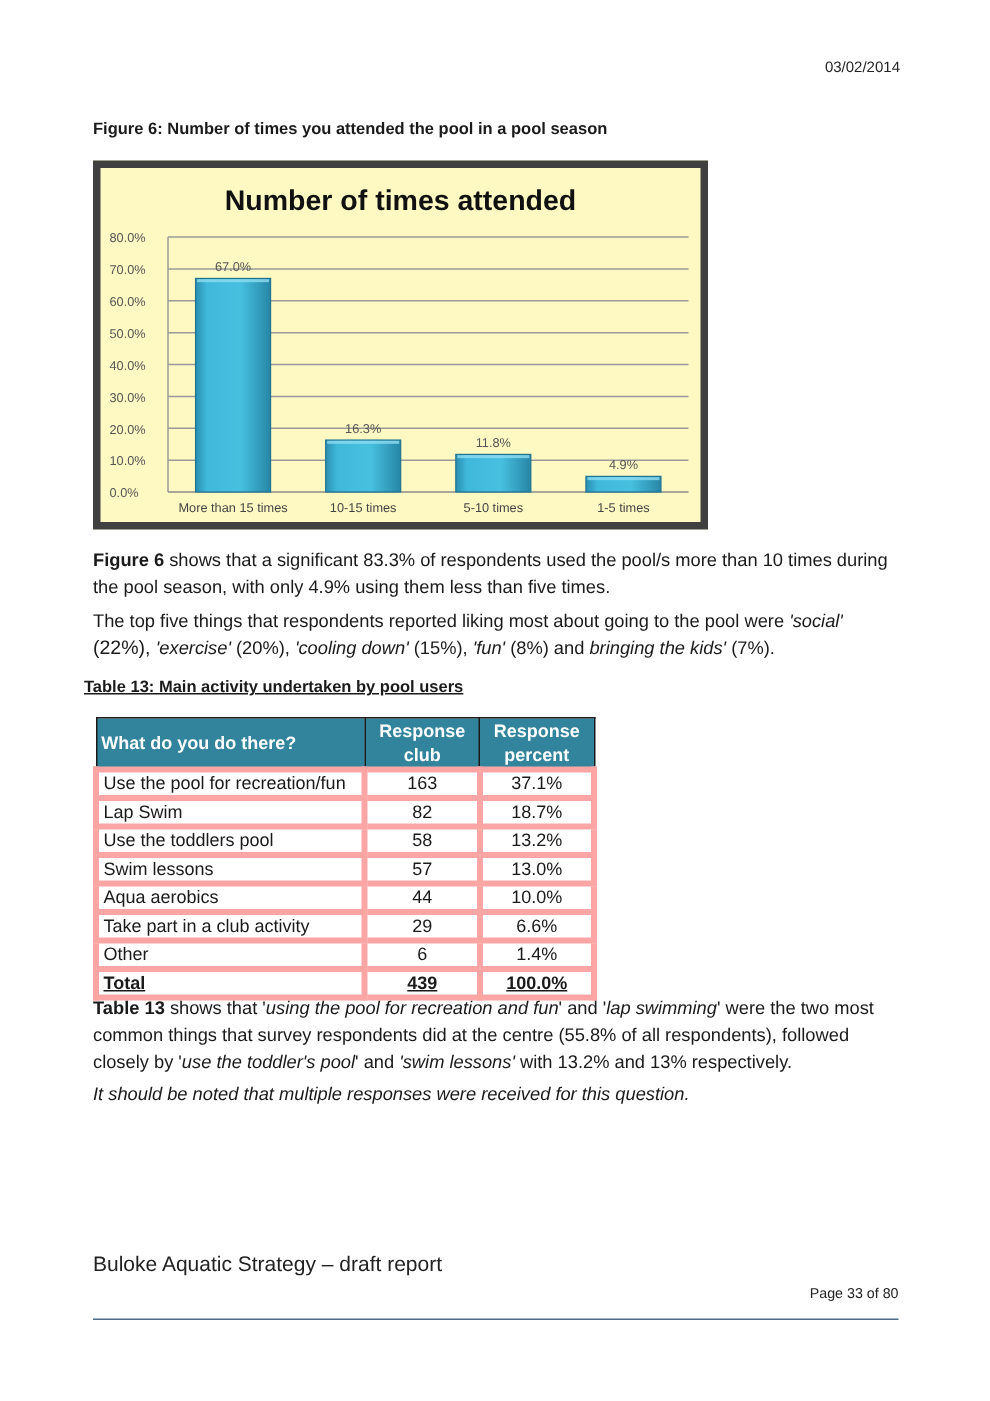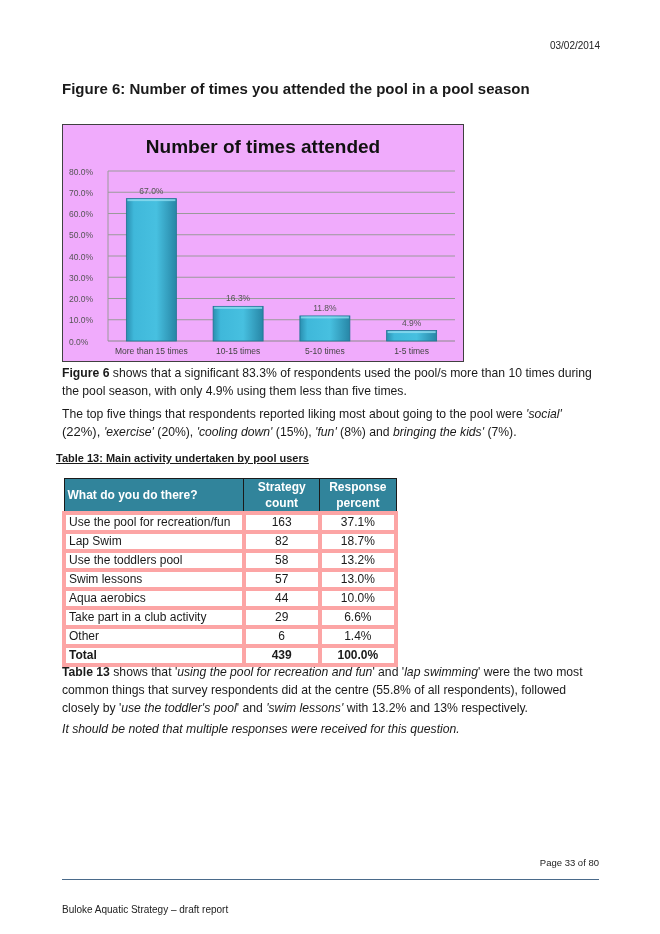--- a/index.html
+++ b/index.html
@@ -1,36 +1,36 @@
 <!DOCTYPE html>
 <html><head>
 <meta charset="utf-8">
 <style>
   html, body { margin: 0; padding: 0; background: #ffffff; }
   body { width: 660px; height: 934px; position: relative; overflow: hidden;
          font-family: "Liberation Sans", sans-serif; color: #1a1a1a; }
   .date { position: absolute; right: 60px; top: 40px; font-size: 10px; font-family: "Liberation Sans Narrow", "Liberation Sans", sans-serif; color: #222; }
-  .fig-caption { position: absolute; left: 62px; top: 80px; font-size: 15px; font-weight: bold; }
-  .chart-box { position: absolute; left: 62px; top: 124px; width: 400px; height: 236px; border: 1px solid #404040; background: #f0abfc; }
+  .fig-caption { position: absolute; left: 62px; top: 80px; font-size: 11px; font-weight: bold; }
+  .chart-box { position: absolute; left: 62px; top: 107px; width: 400px; height: 236px; border: 5px solid #404040; background: #fef9c3; }
   .chart-box svg { position: absolute; left: 0; top: 0; }
   .para { position: absolute; left: 62px; width: 540px; font-size: 12.2px; line-height: 18px; }
   .p1 { top: 364px; }
   .p2 { top: 405px; }
   .tbl-caption { position: absolute; left: 56px; top: 452px; font-size: 11px; font-weight: bold; text-decoration: underline; }
   table.data { position: absolute; left: 62px; top: 478px; border-collapse: collapse; font-size: 12px; width: 336px; }
   table.data th { background: #31849b; color: #ffffff; font-weight: bold; font-size: 12px; border: 1px solid #1a1a1a; padding: 0 3px; line-height: 16px; }
   table.data th.c0 { text-align: left; width: 178px; height: 32px; }
   table.data th.c1, table.data th.c2 { text-align: center; width: 70px; }
   table.data td { border: 4px solid #fca5a5; padding: 0 3px; height: 15px; line-height: 15px; }
   table.data td.num { text-align: center; }
-  table.data tr.total td { font-weight: bold; }
+  table.data tr.total td { font-weight: bold; text-decoration: underline; }
   .p3 { top: 663px; }
   .p4 { top: 720px; font-style: italic; }
   .footer-line { position: absolute; left: 62px; top: 879px; width: 537px; height: 1px; background: #4a6a8a; }
-  .footer-left { position: absolute; left: 62px; top: 904px; font-size: 10px; color: #222; }
+  .footer-left { position: absolute; left: 62px; top: 834px; font-size: 14px; color: #222; }
   .footer-right { position: absolute; right: 61px; top: 857px; font-size: 9.5px; color: #222; }
   i, em { font-style: italic; }
 </style>
 </head>
 <body>
 
 <div class="date">03/02/2014</div>
 
 <div class="fig-caption">Figure 6: Number of times you attended the pool in a pool season</div>
 
@@ -96,21 +96,21 @@
 <div class="para p2">
   <span>The top five things that respondents reported liking most about going to the pool were </span><i>'social'</i><span style="font-size:13px"> (22%), </span><i>'exercise'</i><span> (20%), </span><i>'cooling down'</i><span> (15%), </span><i>'fun'</i><span> (8%) and </span><i>bringing the kids'</i><span> (7%).</span>
 </div>
 
 <div class="tbl-caption">Table 13: Main activity undertaken by pool users</div>
 
 <table class="data">
   <thead>
     <tr>
       <th class="c0">What do you do there?</th>
-      <th class="c1">Strategy count</th>
+      <th class="c1">Response club</th>
       <th class="c2">Response percent</th>
     </tr>
   </thead>
   <tbody>
     <tr>
       <td>Use the pool for recreation/fun</td>
       <td class="num">163</td>
       <td class="num">37.1%</td>
     </tr>
     <tr>

